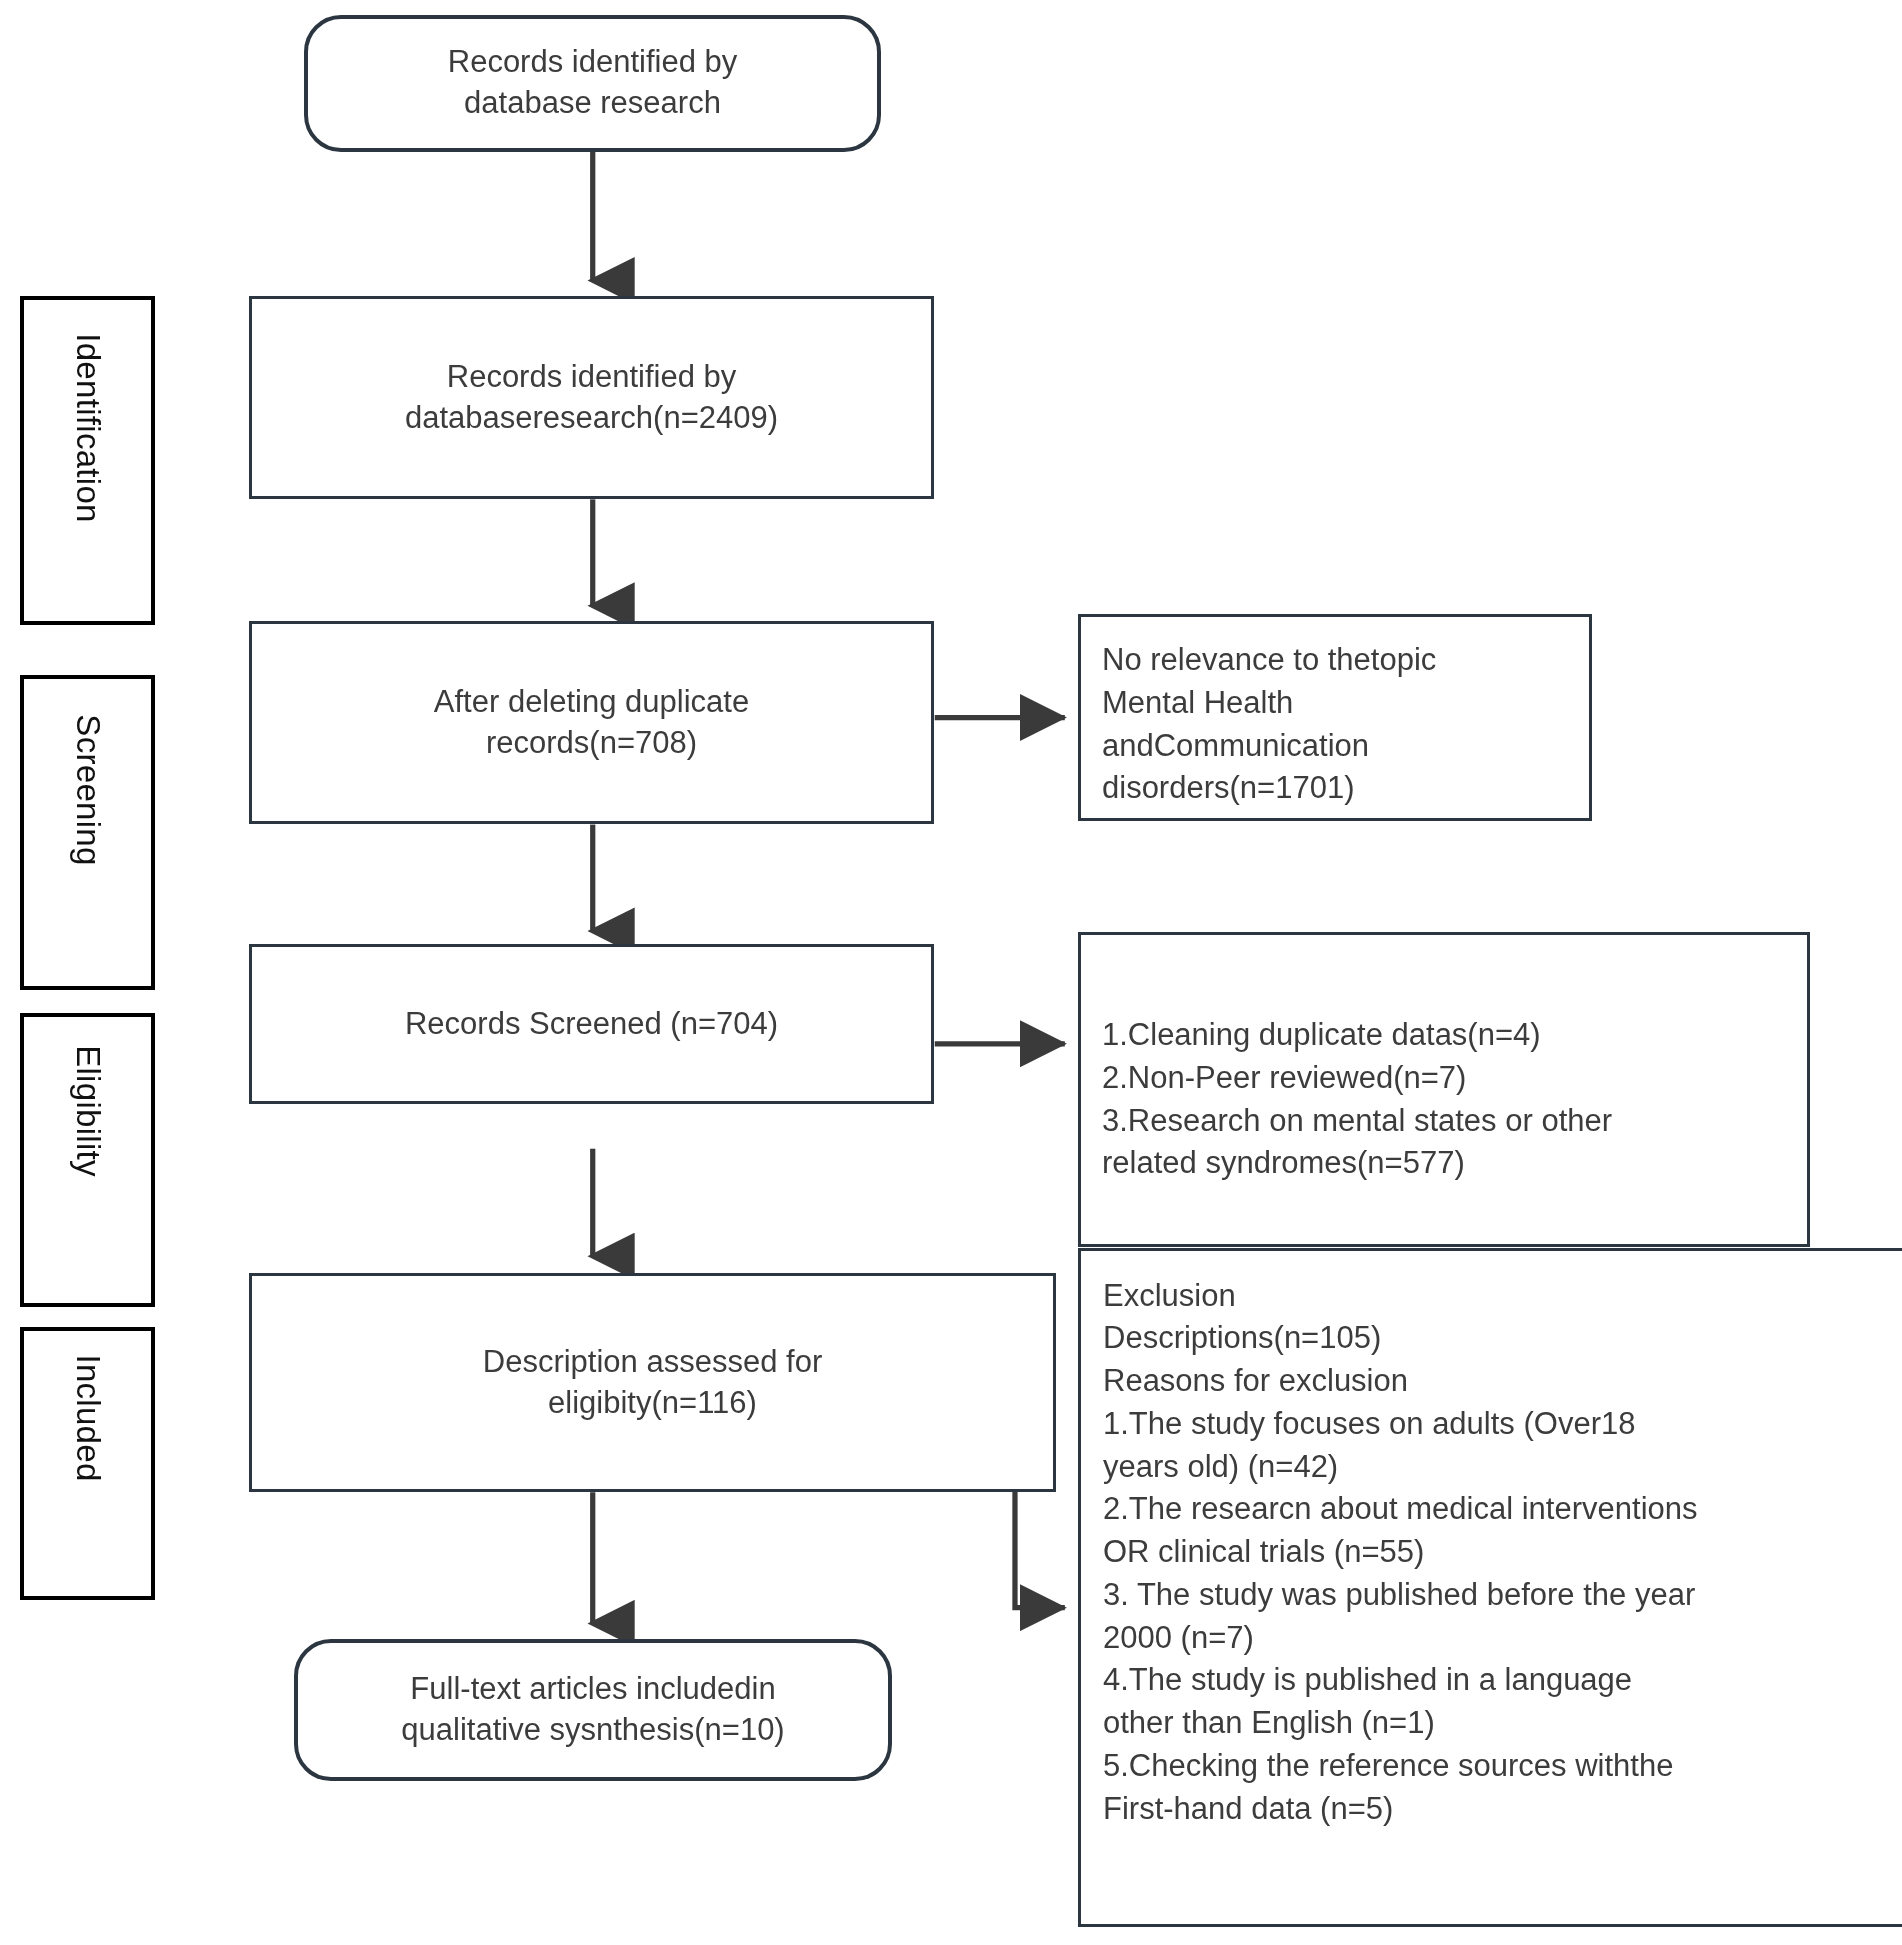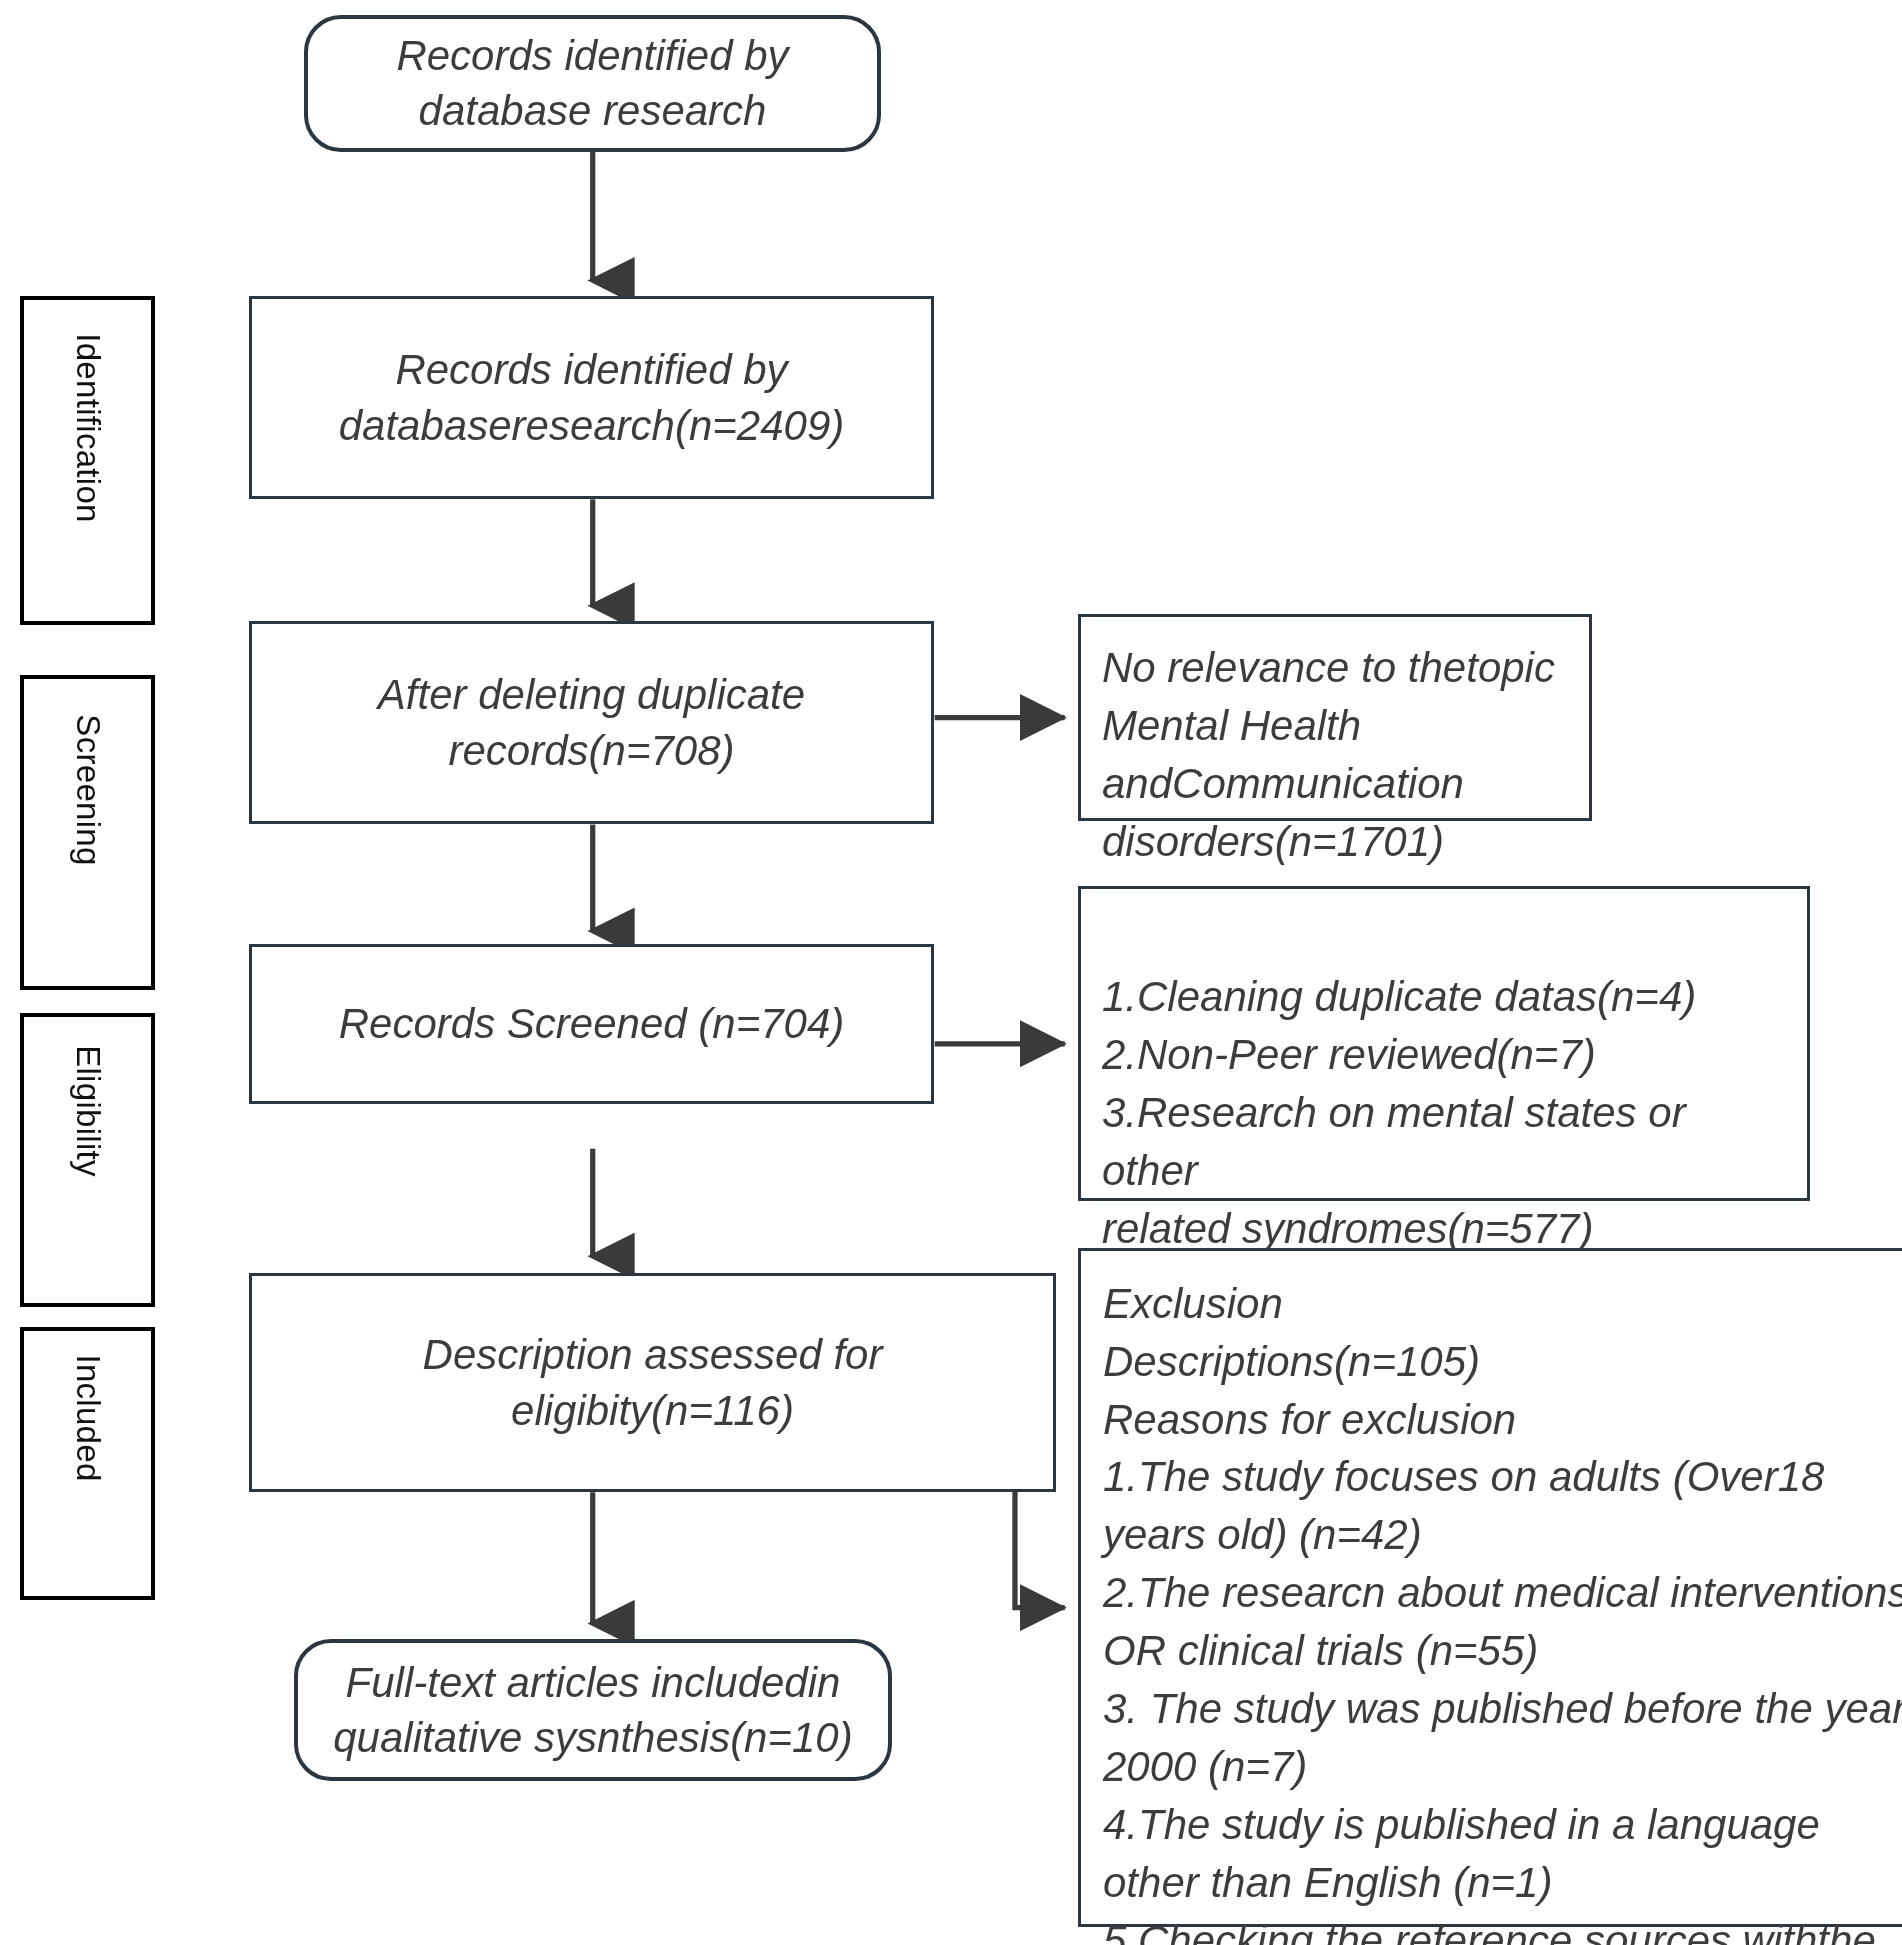--- a/index.html
+++ b/index.html
@@ -9,21 +9,21 @@
     position:relative;overflow:hidden;
   }
   #stage{position:absolute;left:0;top:0;width:1903px;height:1946px;}
   svg.flow{position:absolute;left:0;top:0;width:1903px;height:1946px;}
 
   
   .node{position:absolute;box-sizing:border-box;background:#ffffff;
         border:3.7px solid #2b3640;display:flex;align-items:center;
         justify-content:center;text-align:center;}
   .node.rounded{border-radius:37px;border-width:4.2px;}
-  .node .txt{color:#3c3c3c;line-height:1.32;font-size:42px;font-style:italic;}
+  .node .txt{color:#3c3c3c;line-height:1.32;font-size:31px;}
   .node.left-text{align-items:flex-start;justify-content:flex-start;text-align:left;}
   .node.left-text .txt{text-align:left;line-height:1.38;}
 
   
   .phase{position:absolute;box-sizing:border-box;background:#ffffff;
          border:4.7px solid #000000;}
   .phase .plabel{
     position:absolute;left:50%;top:50%;
     transform:translate(-50%,-50%) rotate(90deg);
     white-space:nowrap;font-size:33px;color:#111111;
@@ -121,21 +121,21 @@
 
   <div class="node left-text" style="left:1078px;top:614px;width:514px;height:207px;padding:22px 21px;">
     <div class="txt">
       <div>No relevance to thetopic</div>
       <div>Mental Health</div>
       <div>andCommunication</div>
       <div>disorders(n=1701)</div>
     </div>
   </div>
 
-  <div class="node left-text" style="left:1078px;top:886px;width:732px;height:315px;padding:79px 21px;">
+  <div class="node left-text" style="left:1078px;top:932px;width:732px;height:315px;padding:79px 21px;">
     <div class="txt">
       <div>1.Cleaning duplicate datas(n=4)</div>
       <div>2.Non-Peer reviewed(n=7)</div>
       <div>3.Research on mental states or other</div>
       <div>related syndromes(n=577)</div>
     </div>
   </div>
 
   <div class="node left-text" style="left:1078px;top:1248px;width:898px;height:679px;padding:23.6px 22px;">
     <div class="txt">

